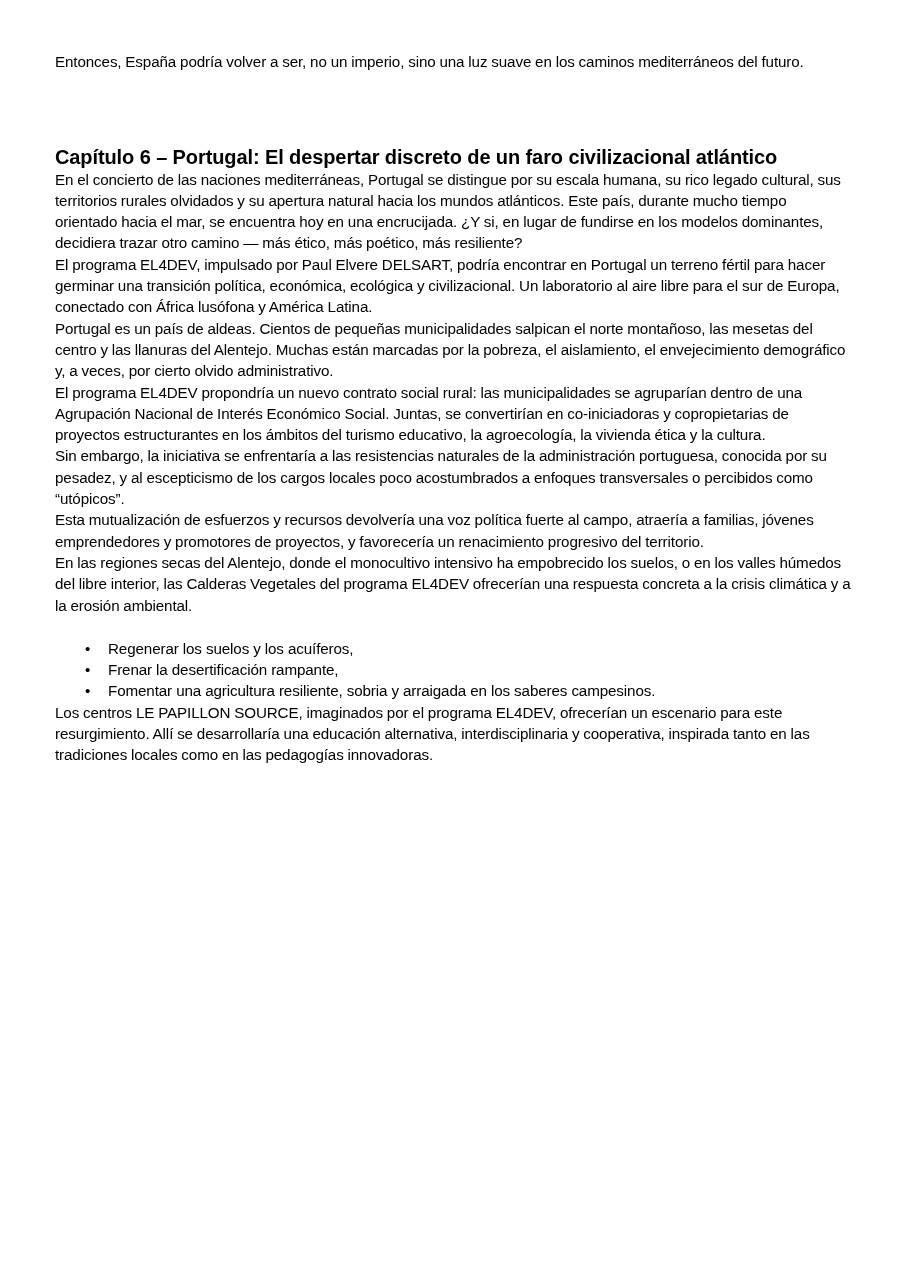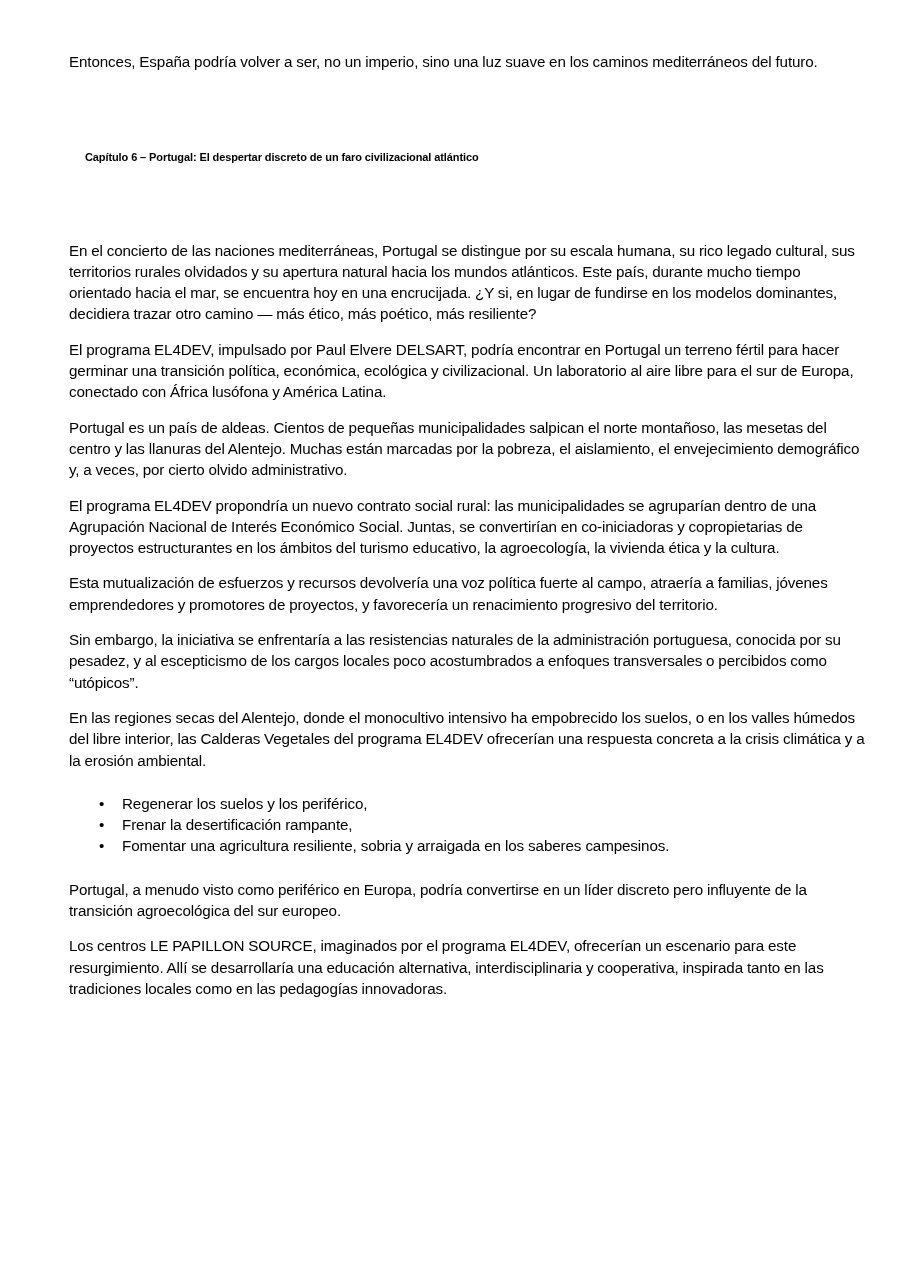--- a/index.html
+++ b/index.html
@@ -19,49 +19,48 @@
   .page {
     position: relative;
     width: 905px;
     height: 1280px;
     background: #ffffff;
     box-sizing: border-box;
     padding: 0 55px;
   }
   .doc-body {
     position: absolute;
-    left: 69px;
+    left: 55px;
     top: 0;
     width: 796px;
   }
   
   .para {
     font-size: 15.2px;
     line-height: 21.3px;
     letter-spacing: -0.12px;
     margin: 0;
     text-align: left;
     word-spacing: -0.2px;
   }
   .lead-para {
     margin-top: 51px;
   }
   .chapter-heading {
-    font-size: 11px;
+    font-size: 20px;
     line-height: 21.3px;
     font-weight: bold;
     letter-spacing: -0.1px;
-    margin: 16px;
+    margin: 0;
     margin-top: 75px;
   }
   .section-start {
-    margin-top: 71px;
   }
   .para + .para {
-    margin-top: 14px;
+    margin-top: 0;
   }
   .bullet-list {
     list-style: none;
     margin: 0;
     margin-top: 22px;
     padding: 0;
   }
   .bullet-list li {
     position: relative;
     font-size: 15.2px;
@@ -92,42 +91,41 @@
     <h2 class="chapter-heading">Capítulo 6 – Portugal: El despertar discreto de un faro civilizacional atlántico</h2>
 
     <p class="para section-start">En el concierto de las naciones mediterráneas, Portugal se distingue por su escala humana, su rico legado cultural, sus territorios rurales olvidados y su apertura natural hacia los mundos atlánticos. Este país, durante mucho tiempo orientado hacia el mar, se encuentra hoy en una encrucijada. ¿Y si, en lugar de fundirse en los modelos dominantes, decidiera trazar otro camino — más ético, más poético, más resiliente?</p>
 
     <p class="para">El programa EL4DEV, impulsado por Paul Elvere DELSART, podría encontrar en Portugal un terreno fértil para hacer germinar una transición política, económica, ecológica y civilizacional. Un laboratorio al aire libre para el sur de Europa, conectado con África lusófona y América Latina.</p>
 
     <p class="para">Portugal es un país de aldeas. Cientos de pequeñas municipalidades salpican el norte montañoso, las mesetas del centro y las llanuras del Alentejo. Muchas están marcadas por la pobreza, el aislamiento, el envejecimiento demográfico y, a veces, por cierto olvido administrativo.</p>
 
     <p class="para">El programa EL4DEV propondría un nuevo contrato social rural: las municipalidades se agruparían dentro de una Agrupación Nacional de Interés Económico Social. Juntas, se convertirían en co-iniciadoras y copropietarias de proyectos estructurantes en los ámbitos del turismo educativo, la agroecología, la vivienda ética y la cultura.</p>
 
+    <p class="para">Sin embargo, la iniciativa se enfrentaría a las resistencias naturales de la administración portuguesa, conocida por su pesadez, y al escepticismo de los cargos locales poco acostumbrados a enfoques transversales o percibidos como “utópicos”.</p>
+
     <p class="para">Esta mutualización de esfuerzos y recursos devolvería una voz política fuerte al campo, atraería a familias, jóvenes emprendedores y promotores de proyectos, y favorecería un renacimiento progresivo del territorio.</p>
-
-    <p class="para">Sin embargo, la iniciativa se enfrentaría a las resistencias naturales de la administración portuguesa, conocida por su pesadez, y al escepticismo de los cargos locales poco acostumbrados a enfoques transversales o percibidos como “utópicos”.</p>
 
     <p class="para">En las regiones secas del Alentejo, donde el monocultivo intensivo ha empobrecido los suelos, o en los valles húmedos del libre interior, las Calderas Vegetales del programa EL4DEV ofrecerían una respuesta concreta a la crisis climática y a la erosión ambiental.</p>
 
 
     <ul class="bullet-list">
       <li>
         <span class="bullet-dot">•</span>
-        <span>Regenerar los suelos y los periférico,</span>
+        <span>Regenerar los suelos y los acuíferos,</span>
       </li>
       <li>
         <span class="bullet-dot">•</span>
         <span>Frenar la desertificación rampante,</span>
       </li>
       <li>
         <span class="bullet-dot">•</span>
         <span>Fomentar una agricultura resiliente, sobria y arraigada en los saberes campesinos.</span>
       </li>
     </ul>
 
-    <p class="para after-list">Portugal, a menudo visto como periférico en Europa, podría convertirse en un líder discreto pero influyente de la transición agroecológica del sur europeo.</p>
 
 
 
     <p class="para">Los centros LE PAPILLON SOURCE, imaginados por el programa EL4DEV, ofrecerían un escenario para este resurgimiento. Allí se desarrollaría una educación alternativa, interdisciplinaria y cooperativa, inspirada tanto en las tradiciones locales como en las pedagogías innovadoras.</p>
 
   </div>
 </div>
 
 </body></html>

